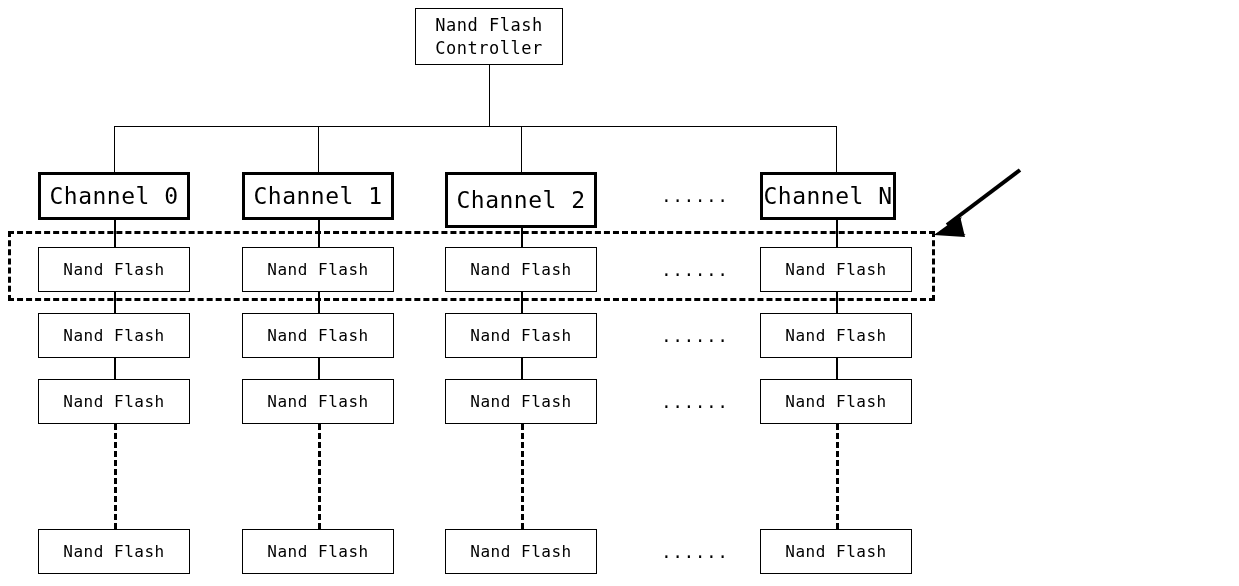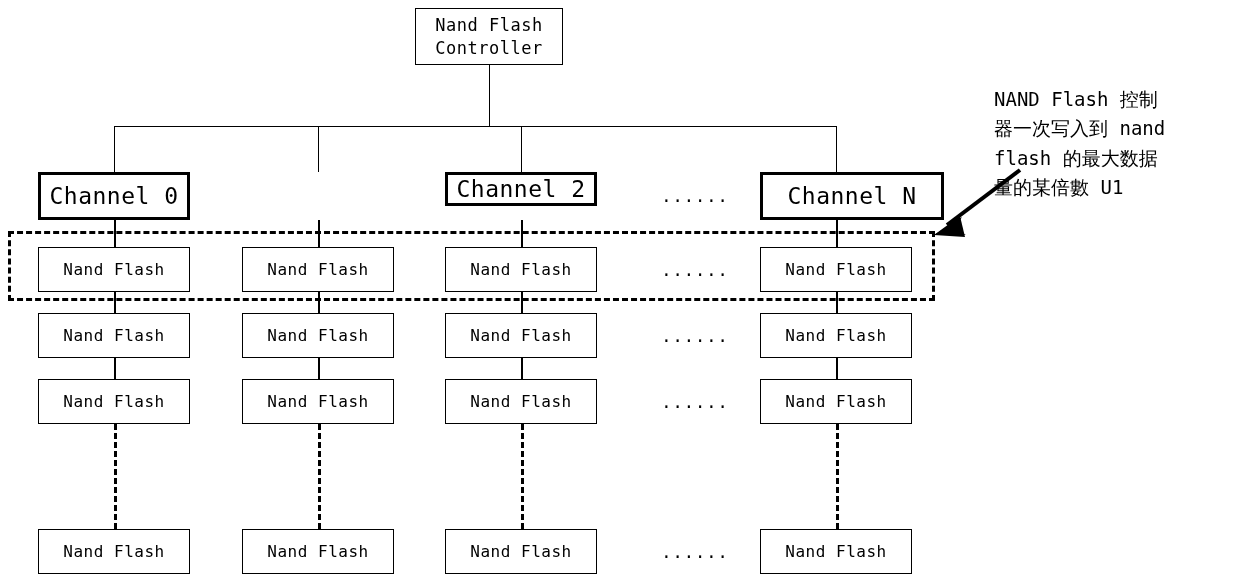--- a/index.html
+++ b/index.html
@@ -114,22 +114,23 @@
   <div class="vline-thin" style="left:489px; top:65px; height:61px;"></div>
 
   <div class="hline" style="left:114px; top:126px; width:722px;"></div>
 
   <div class="vline-thin" style="left:114px; top:126px; height:46px;"></div>
   <div class="vline-thin" style="left:318px; top:126px; height:46px;"></div>
   <div class="vline-thin" style="left:521px; top:126px; height:46px;"></div>
   <div class="vline-thin" style="left:836px; top:126px; height:46px;"></div>
 
   <div class="box channel-box" style="left:38px; top:172px; width:152px; height:48px;">Channel 0</div>
-  <div class="box channel-box" style="left:445px; top:172px; width:152px; height:34px;">Channel 2</div>
-  <div class="box channel-box" style="left:760px; top:172px; width:184px; height:48px;">Channel N</div>
+  <div class="box channel-box" style="left:242px; top:172px; width:152px; height:48px;">Channel 1</div>
+  <div class="box channel-box" style="left:445px; top:172px; width:152px; height:56px;">Channel 2</div>
+  <div class="box channel-box" style="left:760px; top:172px; width:136px; height:48px;">Channel N</div>
 
   <div class="ellipsis" style="left:640px; top:172px; width:110px; height:48px;">......</div>
 
   <div class="vline" style="left:114px; top:220px; height:28px;"></div>
   <div class="vline" style="left:318px; top:220px; height:28px;"></div>
   <div class="vline" style="left:521px; top:220px; height:28px;"></div>
   <div class="vline" style="left:836px; top:220px; height:28px;"></div>
 
   <div class="dashed-region" style="left:8px; top:231px; width:927px; height:70px;"></div>
 
@@ -171,18 +172,14 @@
   <div class="box flash-box" style="left:445px; top:529px; width:152px; height:45px;">Nand Flash</div>
   <div class="box flash-box" style="left:760px; top:529px; width:152px; height:45px;">Nand Flash</div>
   <div class="ellipsis" style="left:640px; top:529px; width:110px; height:45px;">......</div>
 
   <svg class="arrow-svg" style="left:920px; top:165px;" width="110" height="80" viewBox="0 0 110 80">
     <line x1="100" y1="5" x2="27" y2="60" stroke="#000000" stroke-width="4"></line>
     <polygon points="14,70 42,52 34,65 46,70" fill="#000000"></polygon>
     <polygon points="14,70 40,51 45,72" fill="#000000"></polygon>
   </svg>
 
-  <div class="annotation" style="left:994px; top:85px; width:245px;">NAND Flash 控制
-器一次写入到 nand
-flash 的最大数据
-量的某倍數 U1</div>
 
 </div>
 
 </body></html>

